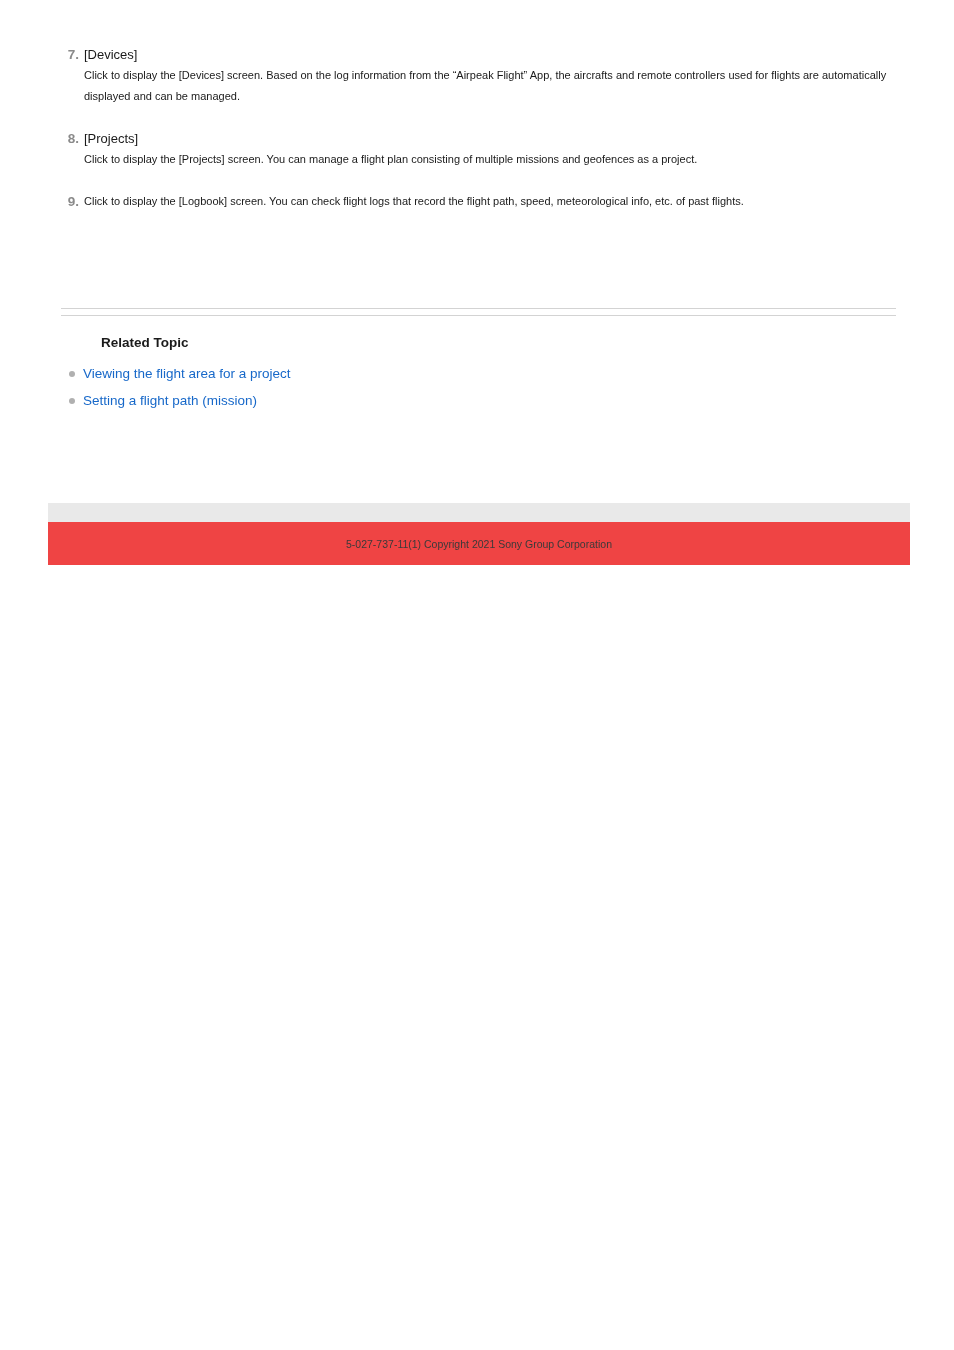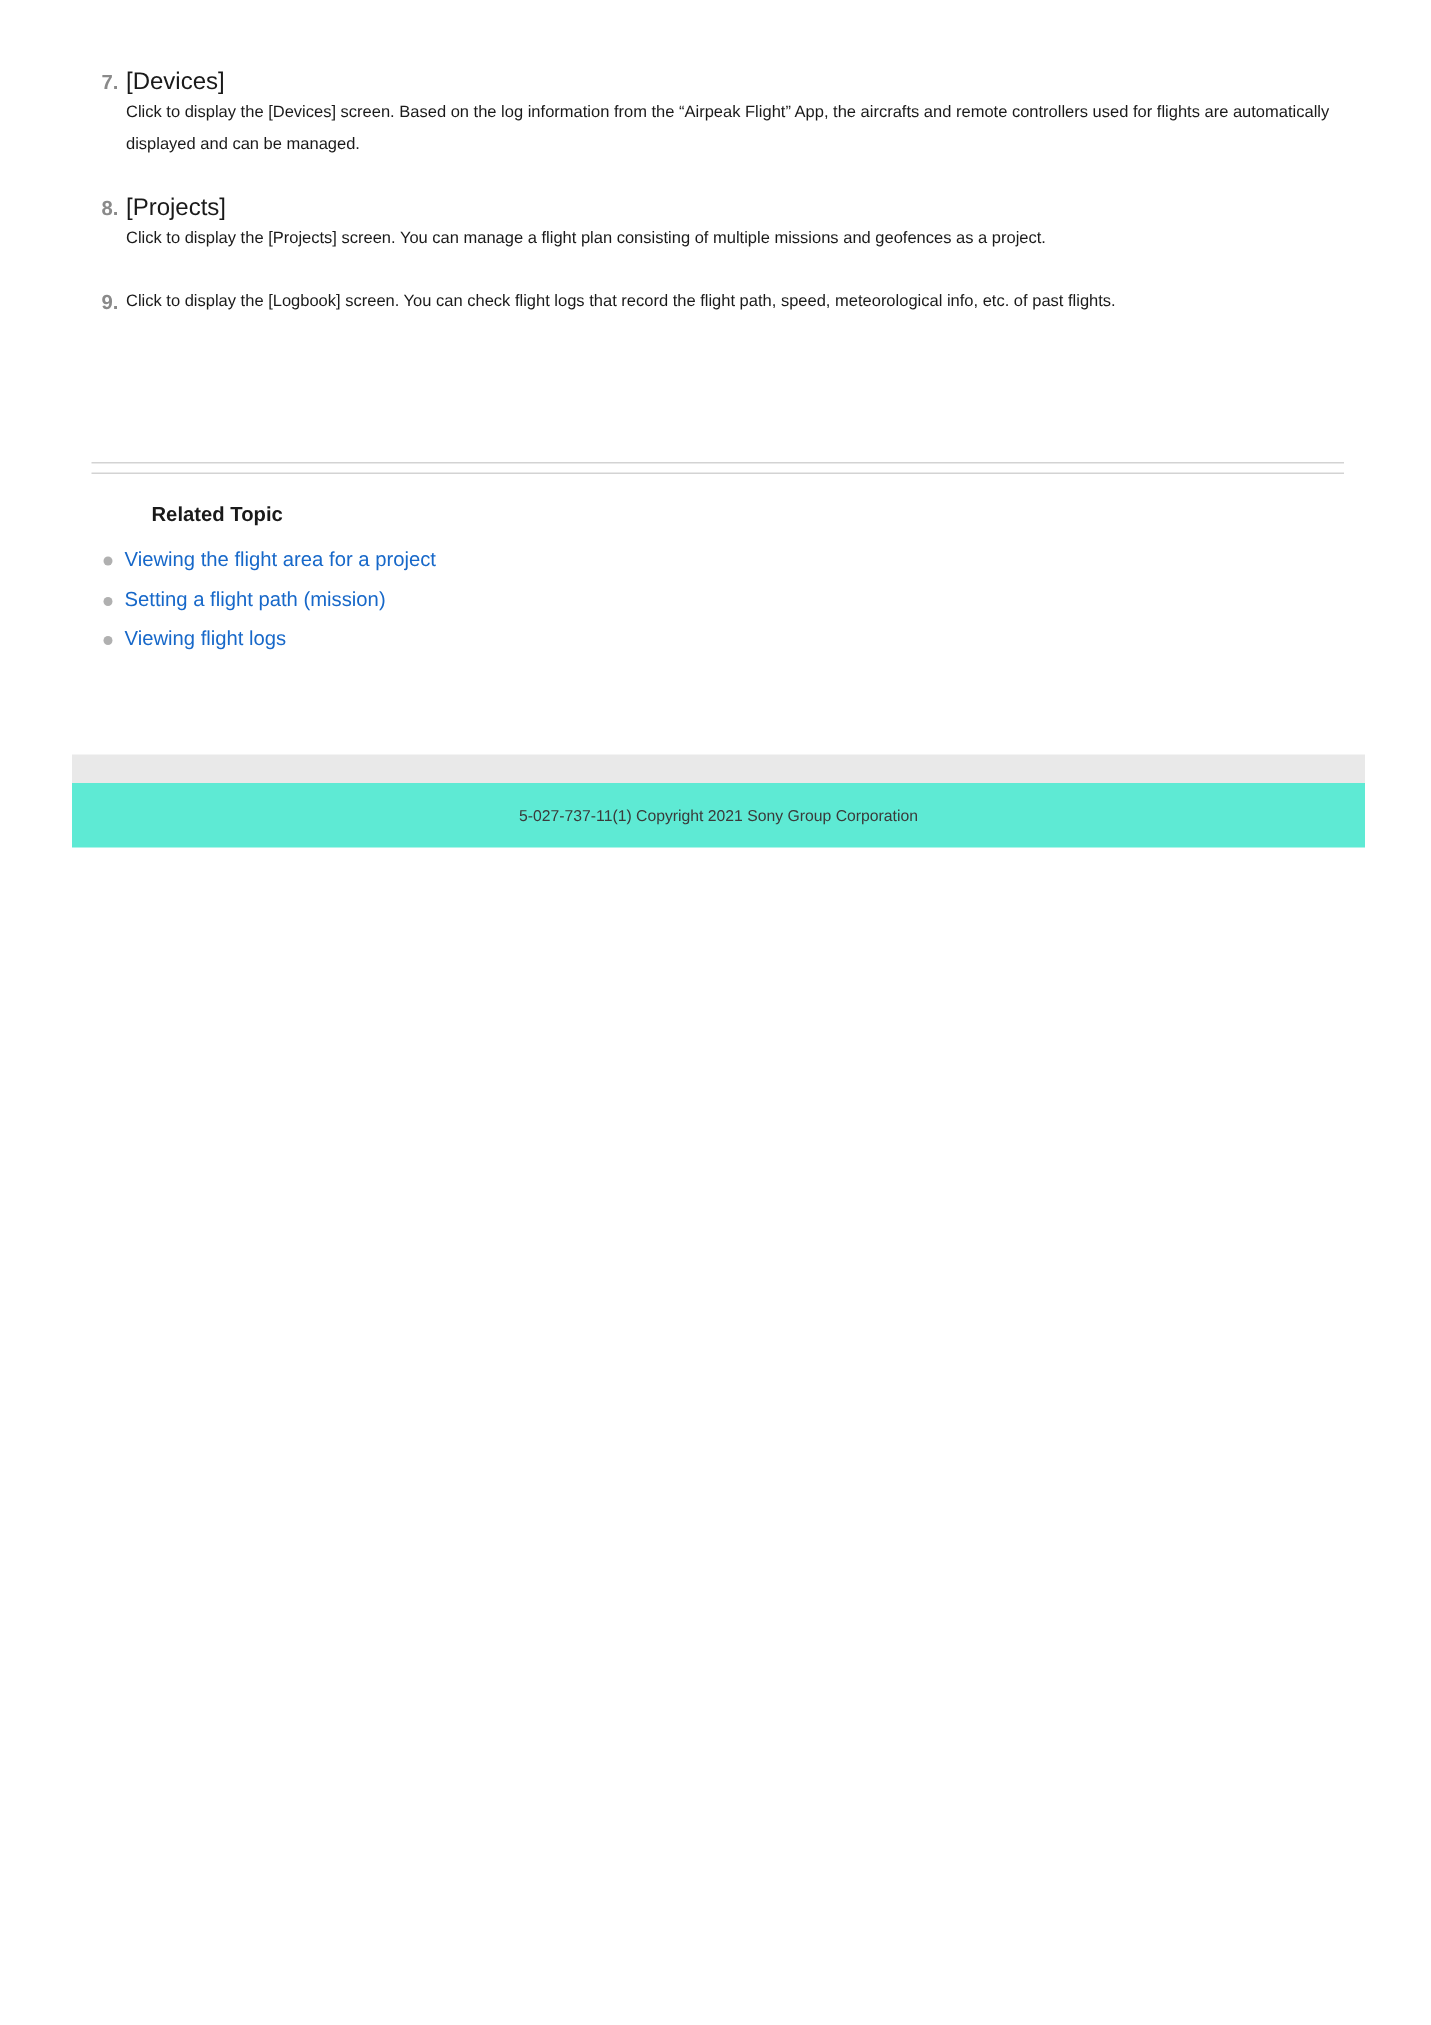--- a/index.html
+++ b/index.html
@@ -43,21 +43,21 @@
     top: 0;
     width: 18px;
     text-align: right;
     color: #8a8a8a;
     font-size: 13.5px;
     font-weight: bold;
     line-height: 21px;
   }
   .step-title {
     color: #1a1a1a;
-    font-size: 16px;
+    font-size: 13px;
     line-height: 21px;
   }
   .step-body {
     color: #1a1a1a;
     font-size: 11px;
     line-height: 21px;
   }
 
   
   .divider {
@@ -120,21 +120,21 @@
     left: 48px;
     top: 503px;
     width: 862px;
   }
   .footer-top-band {
     height: 19px;
     background: #e9e9e9;
   }
   .footer-bottom-band {
     height: 43px;
-    background: #5eead4;
+    background: #ef4444;
     display: flex;
     align-items: center;
     justify-content: center;
   }
   .footer-text {
     font-size: 10.5px;
     color: #3a3a3a;
     line-height: 14px;
   }
 </style>
@@ -174,24 +174,20 @@
         <span class="related-bullet"></span>
         <a class="related-link">Viewing the flight area for a project</a>
       </li>
 
 
       <li class="related-item">
         <span class="related-bullet"></span>
         <a class="related-link">Setting a flight path (mission)</a>
       </li>
 
-      <li class="related-item">
-        <span class="related-bullet"></span>
-        <a class="related-link">Viewing flight logs</a>
-      </li>
 
 
     </ul>
   </div>
 
   <div class="footer">
     <div class="footer-top-band"></div>
     <div class="footer-bottom-band">
       <span class="footer-text">5-027-737-11(1) Copyright 2021 Sony Group Corporation</span>
     </div>

